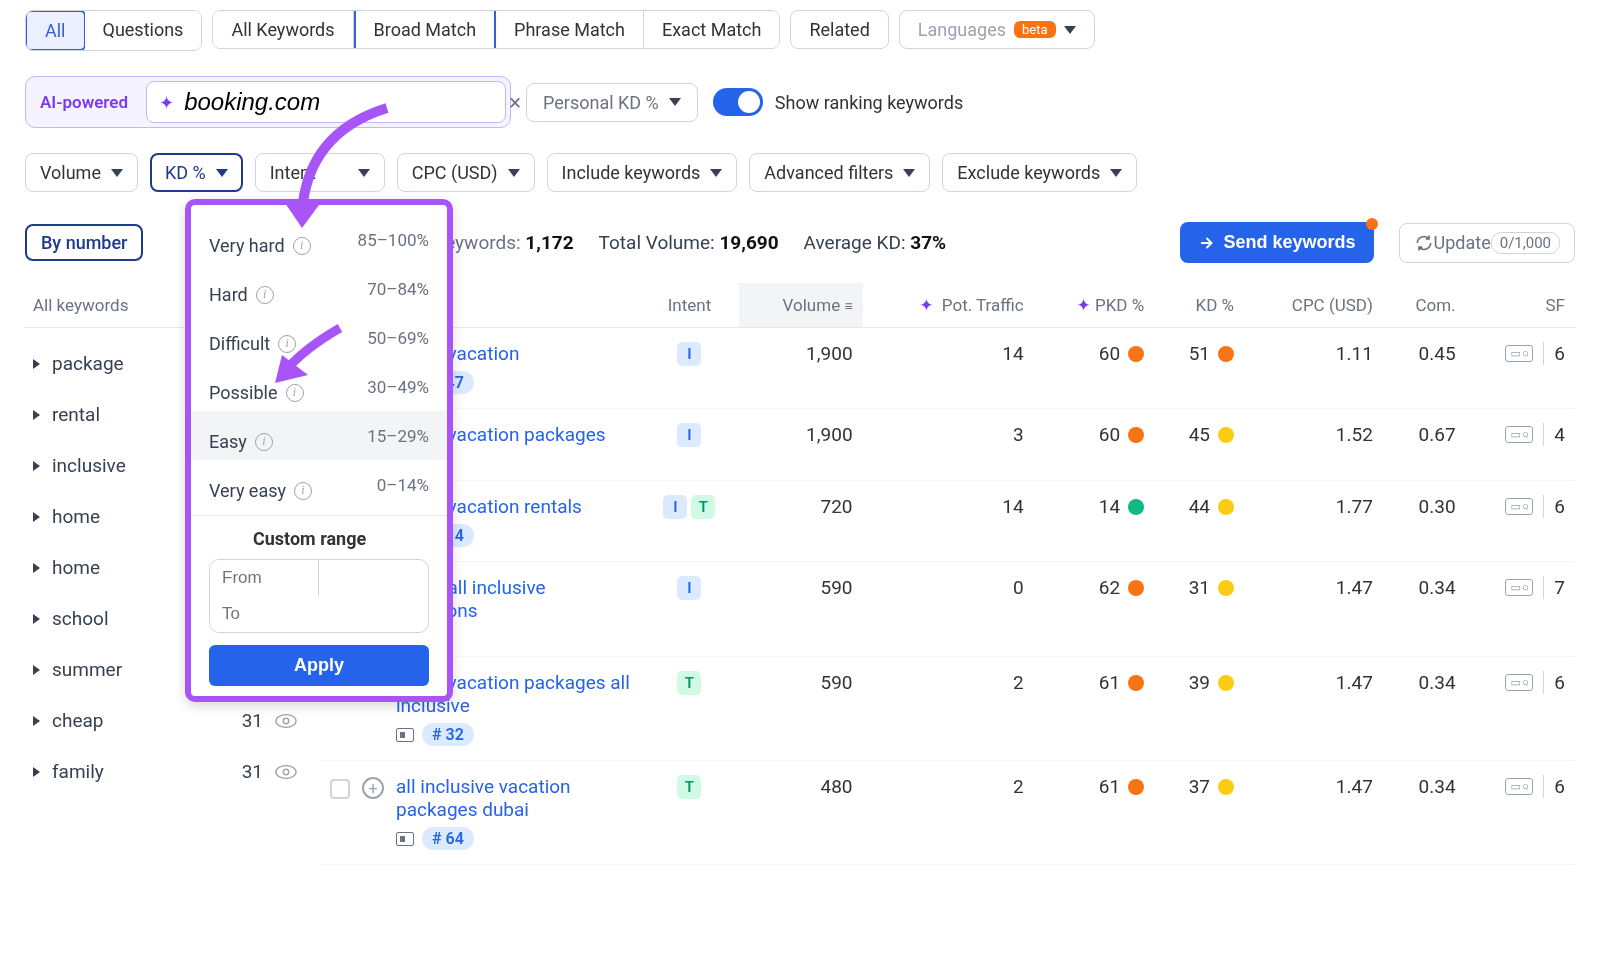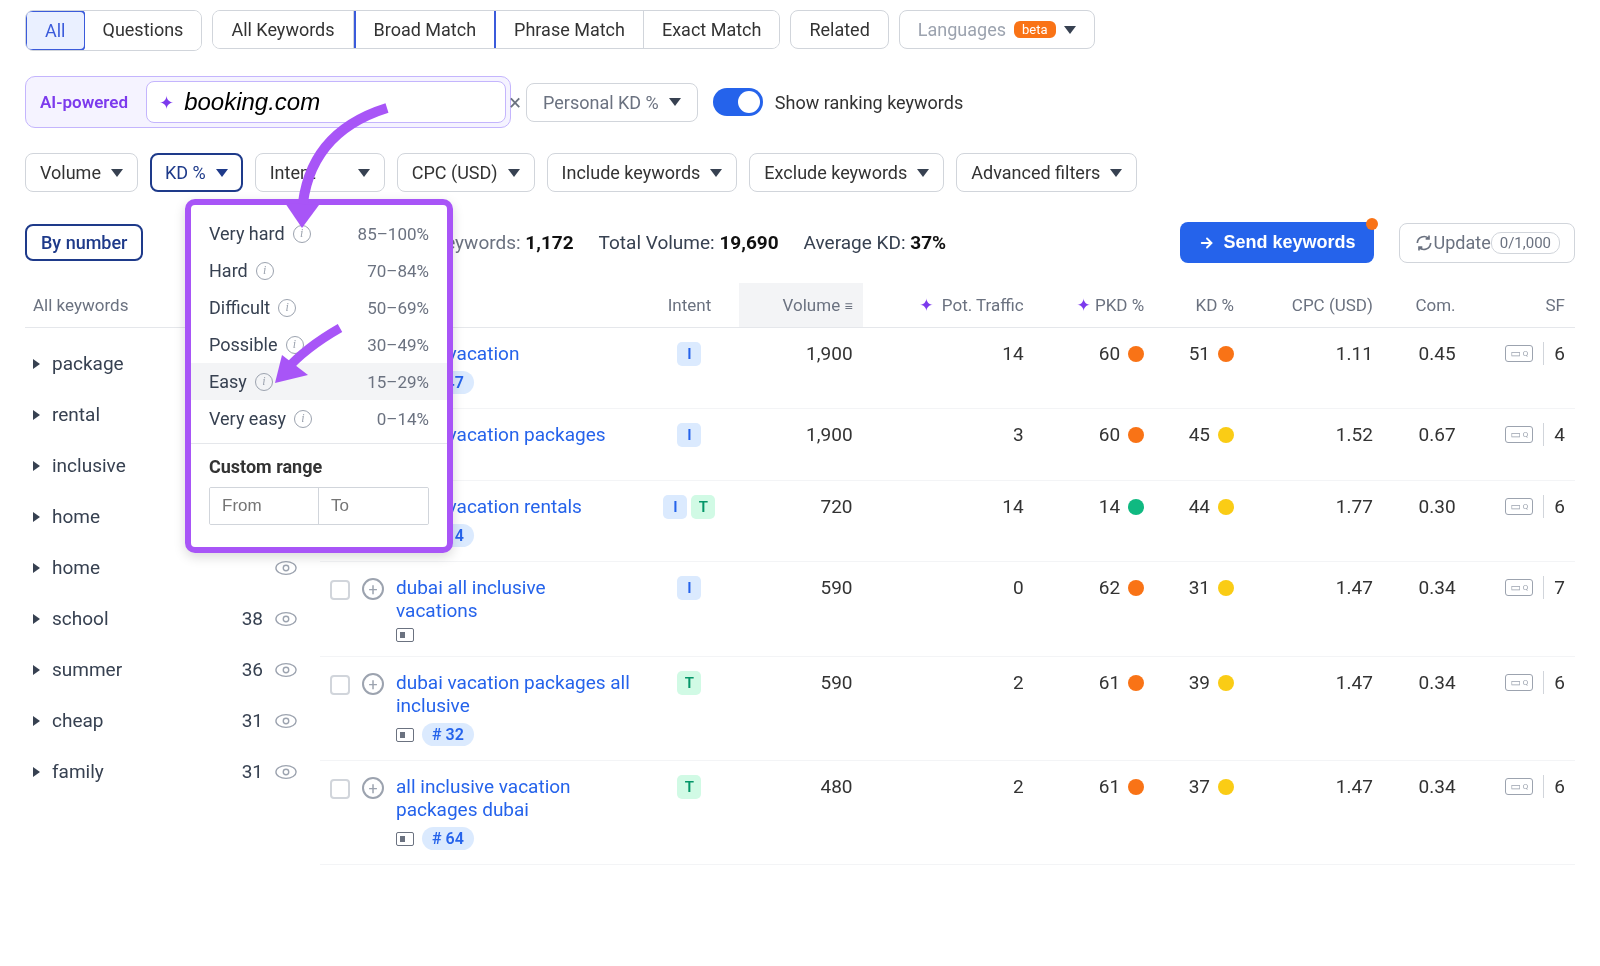--- a/index.html
+++ b/index.html
@@ -28,26 +28,26 @@
 
 .filters-row { display: flex; gap: 12px; margin-bottom: 30px; position: relative; }
 .filter-chip { border: 1px solid #d1d5db; border-radius: 8px; padding: 8px 14px; display: flex; align-items: center; gap: 10px; background: #fff; cursor: pointer; font-size: 18px; color: #333; }
 .filter-chip.kd-active { border: 2px solid #1e3a8a; color: #1e3a8a; padding: 7px 13px; }
 .chev { display: inline-block; width: 0; height: 0; border-left: 6px solid transparent; border-right: 6px solid transparent; border-top: 8px solid #374151; }
 .chev-active { border-top-color: #1e3a8a; }
 
 .kd-dropdown { position: absolute; top: 46px; left: 160px; width: 268px; background: #fff; border: 6px solid #a855f7; border-radius: 10px; z-index: 100; padding: 10px 0; box-shadow: 0 4px 12px rgba(0,0,0,0.15); }
 .kd-opt { display: flex; justify-content: space-between; align-items: center; padding: 8px 18px; cursor: pointer; }
 .kd-opt:hover, .kd-opt.hover { background: #f3f4f6; }
-.kd-opt-name { display: flex; align-items: center; gap: 8px; color: #374151; font-size: 18px;}
+.kd-opt-name { display: flex; align-items: center; gap: 8px; color: #374151; font-size: 18px; margin-top: 12px;}
 .info-i { width: 18px; height: 18px; border: 1px solid #9ca3af; border-radius: 50%; display: inline-flex; align-items: center; justify-content: center; font-size: 12px; color: #9ca3af; font-style: italic; font-family: serif; }
 .kd-opt-range { color: #6b7280; font-size: 17px; }
 .kd-custom { padding: 12px 18px 0; border-top: 1px solid #e5e7eb; margin-top: 6px;}
-.kd-custom-label { font-weight: 700; font-size: 18px; margin-bottom: 10px; }
-.kd-range-inputs { display: flex; border: 1px solid #d1d5db; border-radius: 2px; overflow: hidden; margin-bottom: 12px; }
+.kd-custom-label { font-weight: 700; font-size: 18px; margin-bottom: 10px; margin-left: 44px; }
+.kd-range-inputs { display: flex; border: 1px solid #d1d5db; border-radius: 10px; overflow: hidden; margin-bottom: 12px; flex-direction: column; }
 .kd-range-inputs input { border: none; outline: none; padding: 8px 12px; font-size: 17px; width: 50%; color: #6b7280; }
 .kd-range-inputs input:first-child { border-right: 1px solid #d1d5db; }
 .apply-btn { width: 100%; background: #2563eb; color: #fff; border: none; padding: 10px; font-size: 18px; font-weight: 600; border-radius: 6px; cursor: pointer; }
 
 .arrow-annot { position: absolute; z-index: 101; pointer-events: none; }
 .arrow1 { left: 252px; top: -50px; width: 120px; height: 130px; }
 .arrow2 { left: 235px; top: 160px; width: 90px; height: 90px; }
 .results-header { display: flex; align-items: center; gap: 25px; margin-bottom: 20px; font-size: 19px; }
 .by-number { border: 2px solid #1e3a8a; color: #1e3a8a; border-radius: 8px; padding: 6px 14px; font-size: 18px; font-weight: 500; }
 .count-spacer { width: 240px; }
@@ -158,25 +158,25 @@
     </div>
   <div class="filter-chip">
       <span>CPC (USD)</span>
       <span class="chev"></span>
     </div>
   <div class="filter-chip">
       <span>Include keywords</span>
       <span class="chev"></span>
     </div>
   <div class="filter-chip">
+      <span>Advanced filters</span>
+      <span class="chev"></span>
+    </div>
+  <div class="filter-chip">
       <span>Exclude keywords</span>
-      <span class="chev"></span>
-    </div>
-  <div class="filter-chip">
-      <span>Advanced filters</span>
       <span class="chev"></span>
     </div>
 
   <div class="kd-dropdown" id="kd-dropdown">
       <div class="kd-opt">
         <span class="kd-opt-name">Very hard <span class="info-i">i</span></span>
         <span class="kd-opt-range">85–100%</span>
       </div>
       <div class="kd-opt">
         <span class="kd-opt-name">Hard <span class="info-i">i</span></span>
@@ -196,21 +196,21 @@
       </div>
       <div class="kd-opt">
         <span class="kd-opt-name">Very easy <span class="info-i">i</span></span>
         <span class="kd-opt-range">0–14%</span>
       </div>
       <div class="kd-custom"><div class="kd-custom-label">Custom range</div>
 <div class="kd-range-inputs">
   <input placeholder="From" style="">
   <input placeholder="To" style="">
 </div>
-</div>
+<button class="apply-btn">Apply</button></div>
     </div>
 
   <svg class="arrow-annot arrow1" viewBox="0 0 120 130">
     <path d="M110,5 Q30,30 25,110" stroke="#a855f7" stroke-width="10" fill="none"></path>
     <path d="M25,125 L8,100 L42,102 Z" fill="#a855f7"></path>
   </svg>
   <svg class="arrow-annot arrow2" viewBox="0 0 90 90">
     <path d="M80,15 Q45,35 25,58" stroke="#a855f7" stroke-width="9" fill="none"></path>
     <path d="M15,70 L22,42 L48,62 Z" fill="#a855f7"></path>
   </svg>

